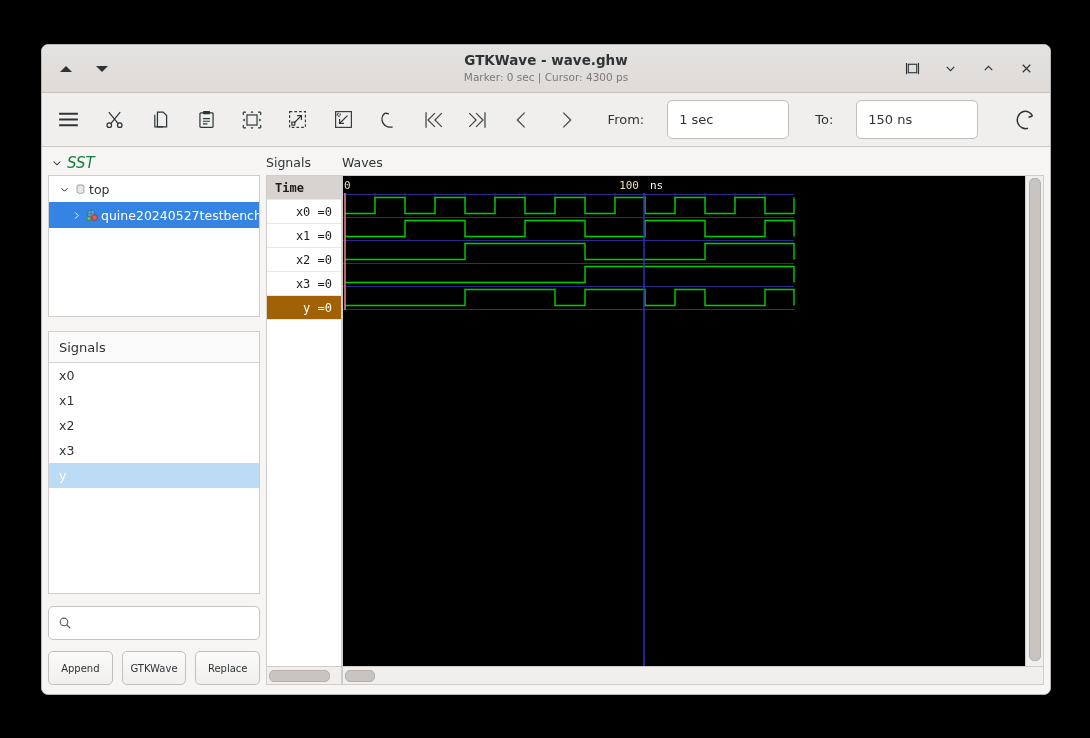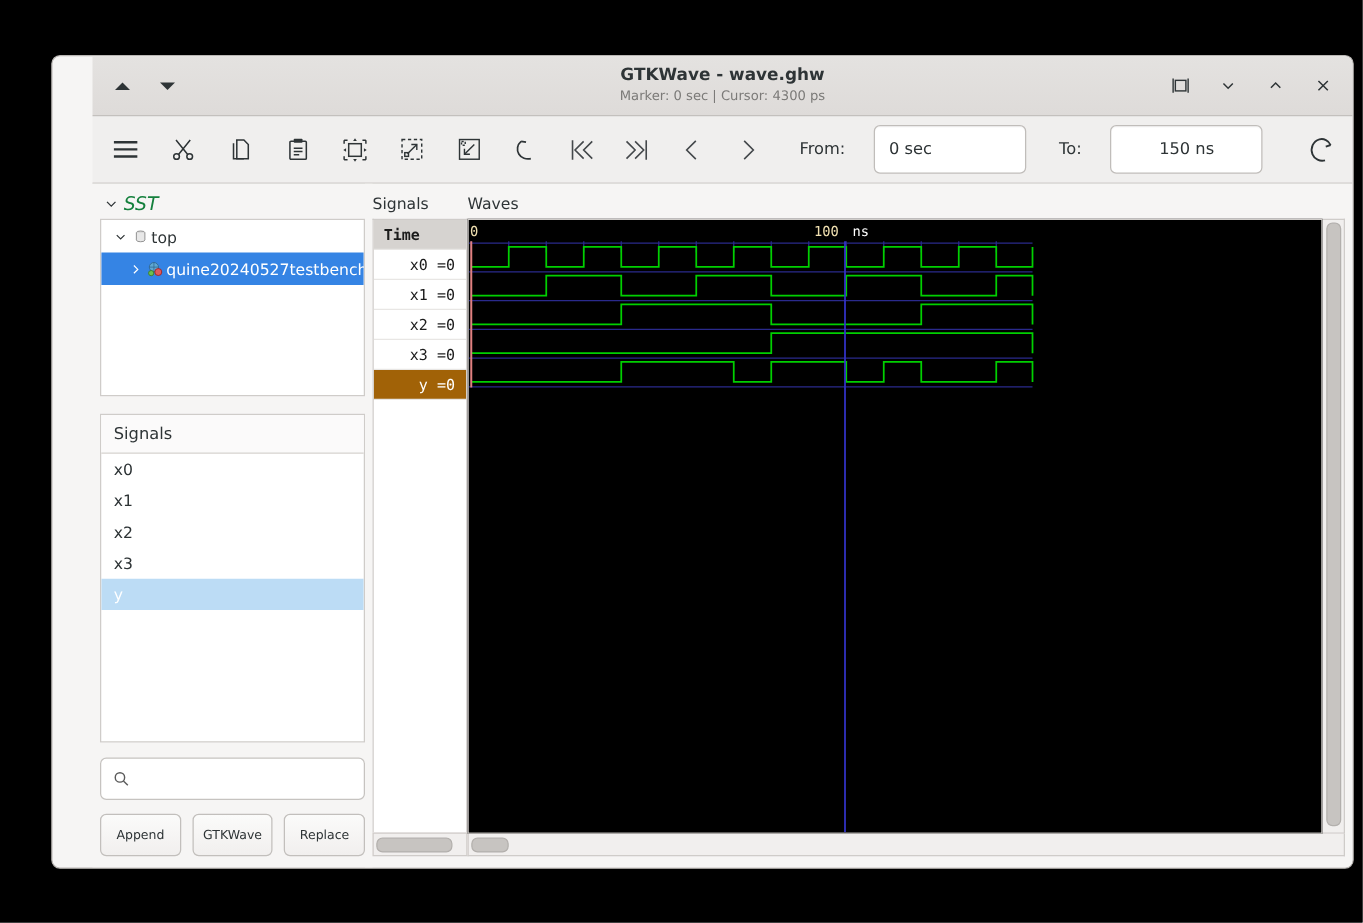--- a/index.html
+++ b/index.html
@@ -13,21 +13,21 @@
   
   #app-window {
     position: absolute;
     left: 41px; top: 44px;
     width: 1008px; height: 649px;
     background: #f6f5f4;
     border: 1px solid #b9b6b3;
     border-radius: 7px;
     box-shadow: 0 2px 9px rgba(0,0,0,.55);
     overflow: hidden;
-    display: flex; flex-direction: column; padding-left: 32px;
+    display: flex; flex-direction: column;
   }
 
   
   #titlebar {
     height: 47px;
     background: linear-gradient(#e4e2e0, #dedbd9);
     border-bottom: 1px solid #c3c0bd;
     display: flex; align-items: center;
     position: relative; flex: none;
   }
@@ -68,21 +68,21 @@
   }
   .tool.small { width: 40px; }
   .field-label { font-size: 13px; color: #2e3436; margin: 0 7px 0 10px; }
   .time-input {
     height: 37px; border: 1px solid #c0bdba; border-radius: 5px;
     background: #ffffff; display: flex; align-items: center;
     padding: 0 11px; font-size: 13px; color: #2e3436;
     box-shadow: inset 0 1px 1px rgba(0,0,0,.03);
   }
   #from-input { width: 145px; }
-  #to-input   { width: 145px; justify-content: center; }
+  #to-input   { width: 145px; }
   .spacer { flex: 1; }
 
   
   #body {
     flex: 1; display: flex; background: #f6f5f4; min-height: 0;
   }
 
   
   #left-pane {
     width: 212px; flex: none; display: flex; flex-direction: column;
@@ -334,21 +334,21 @@
     </div>
 
     <div class="tool">
       <svg width="22" height="22" viewBox="0 0 24 24" stroke="#44484b" stroke-width="1.4" fill="none">
         <path d="M8 4 L16 12 L8 20"></path>
       </svg>
     </div>
 
     <span class="field-label">From:</span>
     <div class="time-input" id="from-input">
-      <span>0 sec</span>
+      <span>1 sec</span>
     </div>
 
     <span class="field-label">To:</span>
     <div class="time-input" id="to-input">
       <span>150 ns</span>
     </div>
 
     <div class="spacer"></div>
 
     <div class="tool">

